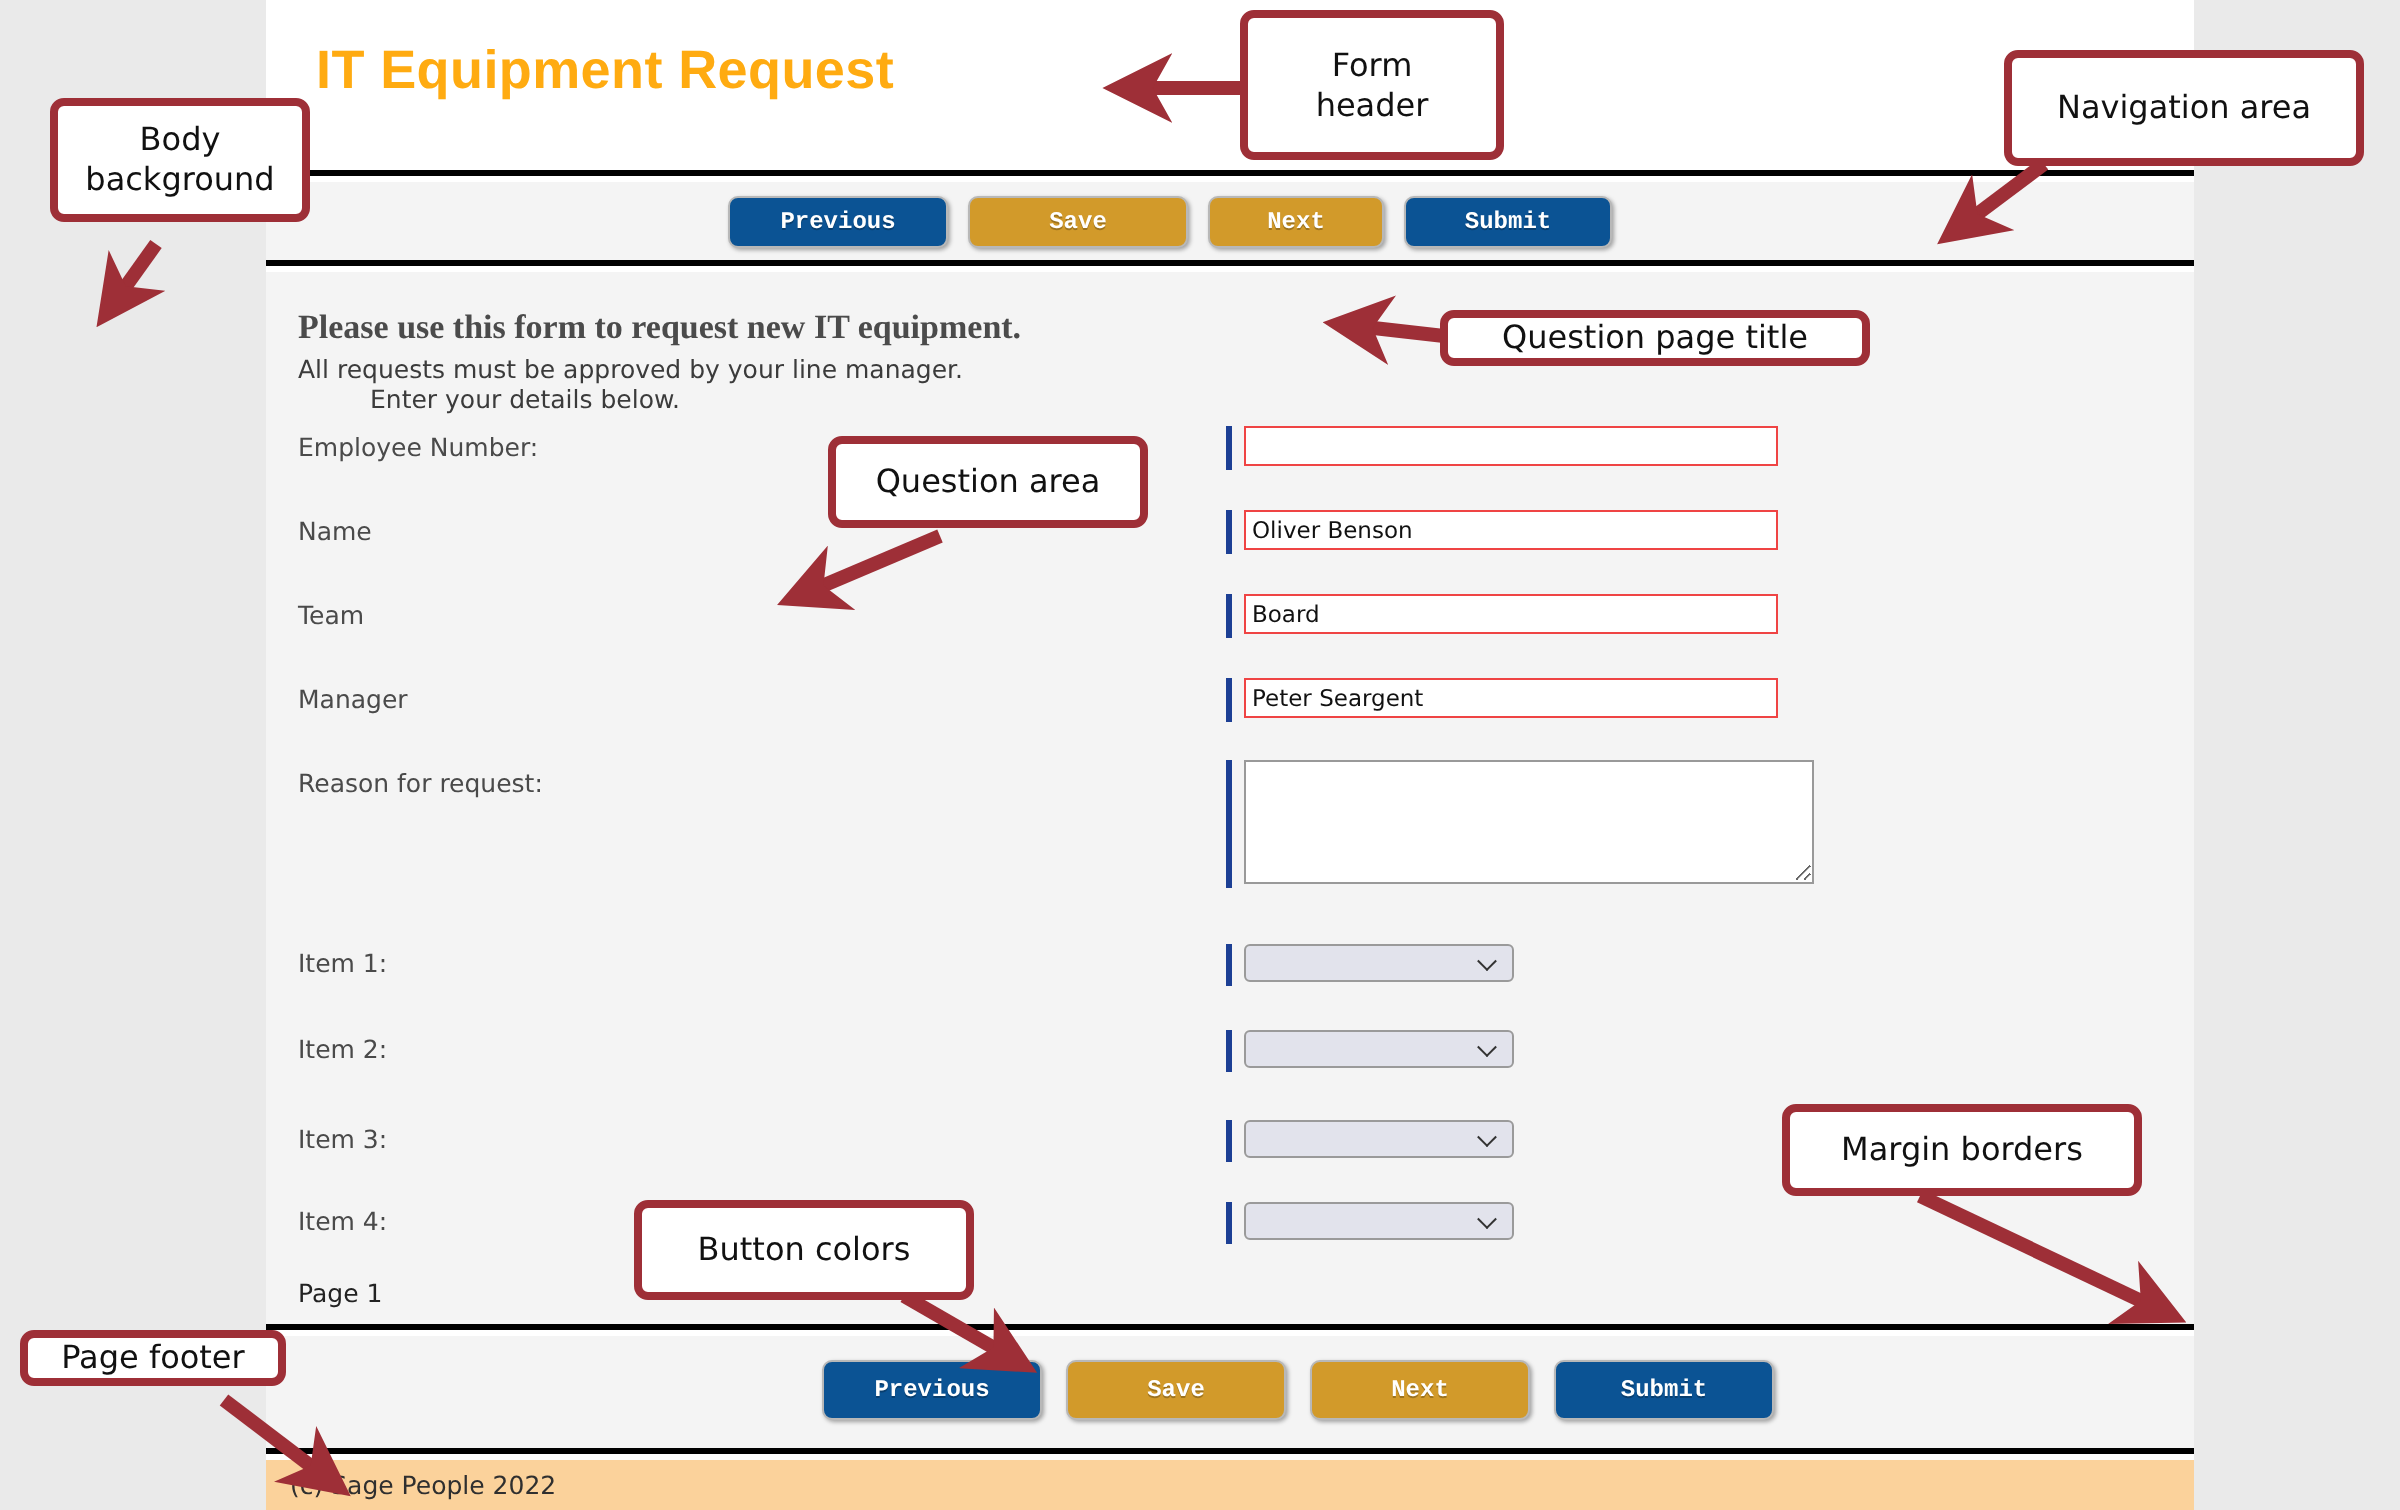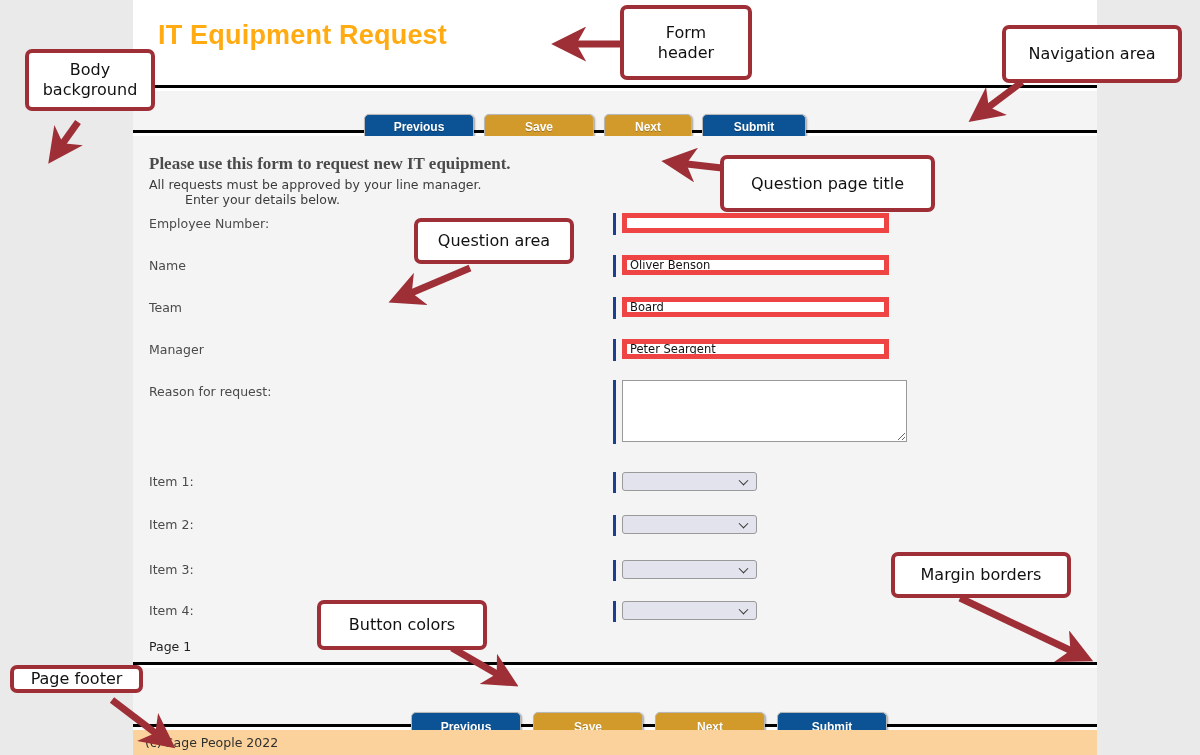--- a/index.html
+++ b/index.html
@@ -69,29 +69,28 @@
     display:flex; align-items:center;
     padding-left:12px;
     font-family:"DejaVu Sans", sans-serif;
   }
 
   
   .btn{
     border:1px solid #b8b8b8;
     border-radius:5px;
     color:#ffffff;
-    font-family:Liberation Sans, sans-serif;
+    font-family:Liberation Mono, monospace;
     font-weight:bold;
     font-size:12px;
     display:flex; align-items:center; justify-content:center;
     cursor:pointer;
     box-shadow:1px 1px 2px rgba(0,0,0,.35);
     text-shadow:0 1px 0 rgba(0,0,0,.25);
     user-select:none;
-    margin-top:32px;
   }
   .btn.blue{ background:#0b5394; }
   .btn.gold{ background:#d29a2a; }
   .btn.sm{ width:110px; height:26px; }
   .btn.sm.next{ width:88px; }
   .btn.sm.submit{ width:104px; }
   .btn.lg{ width:110px; height:30px; }
 
   
   #qp-title{
@@ -120,21 +119,21 @@
   .q-field{ position:absolute; left:480px; display:flex; align-items:flex-start; }
   .accent{
     width:3px; background:#1c3f94; margin-right:6px; flex:0 0 3px;
   }
   .accent.h24{ height:22px; }
   .accent.h70{ height:64px; }
   .accent.h22{ height:21px; }
 
   input.txt{
     width:267px; height:20px;
-    border:5px solid #ef4444;
+    border:1px solid #ef4444;
     background:#ffffff;
     font-size:11.5px;
     color:#111;
     padding:1px 3px;
     font-family:"DejaVu Sans", sans-serif;
     outline:none;
   }
   textarea.ta{
     width:285px; height:62px;
     border:1px solid #999999;
@@ -334,21 +333,21 @@
 
 <div class="callout" style="left:620px; top:5px; width:132px; height:75px;">
   <span style="white-space:pre-line;text-align:center;">Form
 header</span>
 </div>
 
 <div class="callout" style="left:1002px; top:25px; width:180px; height:58px;text-align:right;">
   <span>Navigation area</span>
 </div>
 
-<div class="callout" style="left:720px; top:155px; width:215px; height:57px;">
+<div class="callout" style="left:720px; top:155px; width:215px; height:28px;">
   <span>Question page title</span>
 </div>
 
 <div class="callout" style="left:414px; top:218px; width:160px; height:46px;">
   <span>Question area</span>
 </div>
 
 <div class="callout" style="left:891px; top:552px; width:180px; height:46px;">
   <span>Margin borders</span>
 </div>

